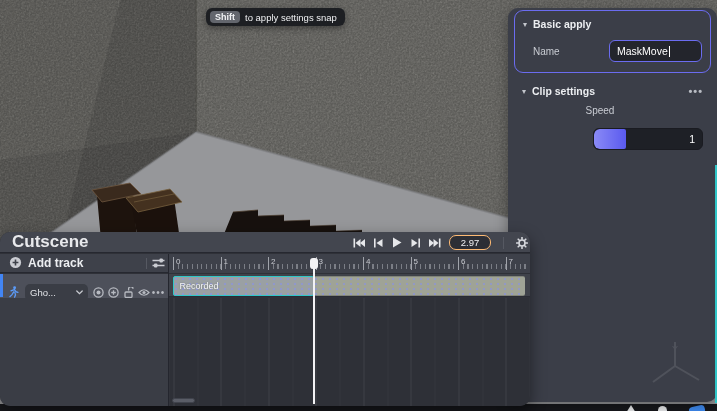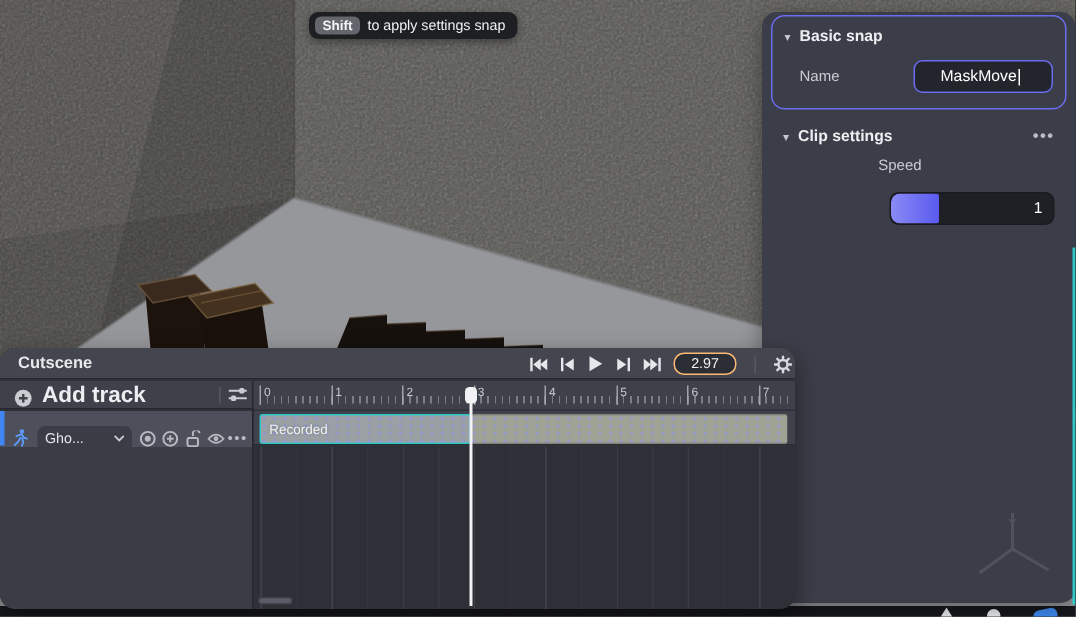--- a/index.html
+++ b/index.html
@@ -31,49 +31,49 @@
   .anim-header{display:flex;align-items:center;gap:6px;padding:10px 12px 6px 12px;}
   .anim-title{font-size:11px;font-weight:bold;letter-spacing:.2px;}
   .anim-close{margin-left:auto;font-size:13px;font-weight:bold;color:#d7d9de;line-height:1;cursor:default;}
   .section-focus{margin:2px 6px 0 6px;border:1.5px solid #6b6cf0;border-radius:9px;padding:7px 8px 10px 8px;}
   .sec-head{display:flex;align-items:center;gap:6px;font-size:10.5px;font-weight:bold;color:#eceef1;}
   .sec-caret{font-size:8px;color:#c3c6cc;}
   .sec-more{margin-left:auto;color:#b9bcc3;font-size:11px;letter-spacing:1px;line-height:0;}
   .frow{display:flex;align-items:center;margin-top:10px;padding-left:10px;gap:12px;}
   .flabel{font-size:10px;color:#c9ccd3;width:64px;flex:0 0 auto;}
   .name-input{margin-left:auto;width:110px;height:22px;background:#23252c;border:1.5px solid #6b6cf0;
-              border-radius:6px;display:flex;align-items:center;padding:0 17px;font-size:10.5px;color:#fff;}
+              border-radius:6px;display:flex;align-items:center;padding:0 7px;font-size:10.5px;color:#fff;}
   .caret{display:inline-block;width:1px;height:11px;background:#fff;margin-left:1px;}
   .section{margin:12px 6px 0 6px;padding:0 8px;}
   .select{margin-left:auto;width:110px;height:22px;background:#23252c;border:1px solid #1a1b21;border-radius:6px;
           display:flex;align-items:center;padding:0 7px;font-size:10.5px;color:#f2f3f5;}
   .select .chev{margin-left:auto;}
   .speed-field{margin-left:auto;width:110px;height:22px;background:#1e2026;border:1px solid #1a1b21;border-radius:6px;
                position:relative;overflow:hidden;}
   .speed-fill{position:absolute;left:0;top:0;bottom:0;border-radius:6px 2px 2px 6px;
               background:linear-gradient(90deg,#8a8af6,#5a5aef);}
   .speed-val{position:absolute;right:7px;top:50%;transform:translateY(-50%);font-size:10.5px;color:#fff;}
   .panel-scrollbar{position:absolute;right:0px;top:165px;width:2.5px;height:238px;background:#2fc6c8;z-index:25;}
 
   
   .cut-panel{position:absolute;left:0;top:232px;width:530px;height:174px;z-index:40;
              background:#2f3138;border-radius:10px;box-shadow:0 6px 16px rgba(0,0,0,.45);overflow:hidden;}
   .cs-header{position:absolute;left:0;top:0;width:100%;height:21px;background:#43464f;
              border-bottom:1px solid #262830;display:flex;align-items:center;}
-  .cs-title{font-size:11px;font-weight:bold;margin-left:12px;}
+  .cs-title{font-size:17px;font-weight:bold;margin-left:12px;}
   .transport{position:absolute;left:351px;top:0;height:21px;display:flex;align-items:center;gap:4px;}
   .tbtn{width:15px;height:15px;display:flex;align-items:center;justify-content:center;}
   .time-field{width:42px;height:15px;background:#2c2e35;border:1px solid #fdba74;border-radius:7px;
               display:flex;align-items:center;justify-content:center;font-size:9.5px;color:#f0f1f4;margin-left:3px;}
   .hdr-div{width:1px;height:12px;background:#565962;margin:0 6px 0 8px;}
   .gear-btn,.close-btn{width:16px;height:16px;display:flex;align-items:center;justify-content:center;color:#d7d9de;}
 
   .cs-toolbar{position:absolute;left:0;top:22px;width:100%;height:19px;background:#3e414a;
               border-bottom:1px solid #262830;display:flex;align-items:center;}
-  .add-track{display:flex;align-items:flex-end;gap:6px;margin-left:9px;font-size:15px;font-weight:bold;color:#eceef1;}
+  .add-track{display:flex;align-items:flex-start;gap:6px;margin-left:9px;font-size:12px;font-weight:bold;color:#eceef1;}
   .tb-div{width:1px;height:11px;background:#565962;position:absolute;left:146px;}
   .mixer{position:absolute;left:152px;top:3px;}
   .col-div{position:absolute;left:168px;top:22px;width:1px;height:152px;background:#24262e;z-index:3;}
 
   .ruler{position:absolute;left:169px;top:22px;width:361px;height:19px;background:#3e414a;}
   .minor-ticks{position:absolute;left:4px;top:10px;width:353px;height:5px;
     background:repeating-linear-gradient(90deg,#7b7e86 0px,#7b7e86 1px,transparent 1px,transparent 4.75px);}
   .tick{position:absolute;top:2px;width:1px;height:13px;background:#a0a3aa;}
   .tick span{position:absolute;left:3px;top:0px;font-size:8px;color:#c8cad0;}
 
@@ -172,21 +172,21 @@
       <div class="bi-circle"></div>
       <div class="bi-blue"></div>
     </div>
   </div>
 
   <div class="anim-panel">
 
     <div class="section-focus">
       <div class="sec-head">
         <span class="sec-caret">▾</span>
-        <span>Basic snap</span>
+        <span>Basic apply</span>
       </div>
       <div class="frow">
         <span class="flabel">Name</span>
         <div class="name-input">
           <span>MaskMove</span>
           <span class="caret"></span>
         </div>
       </div>
     </div>
 

